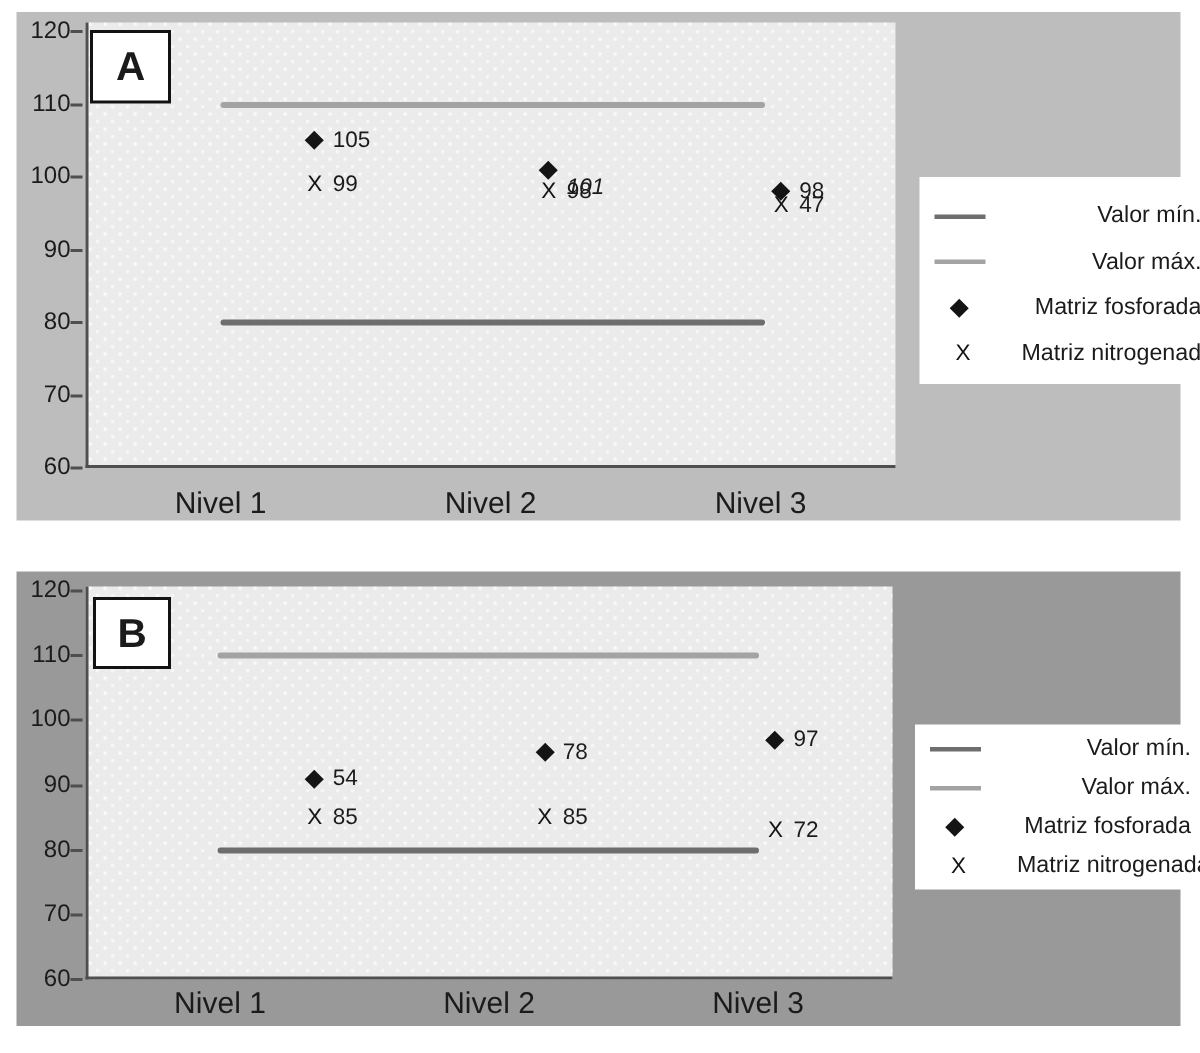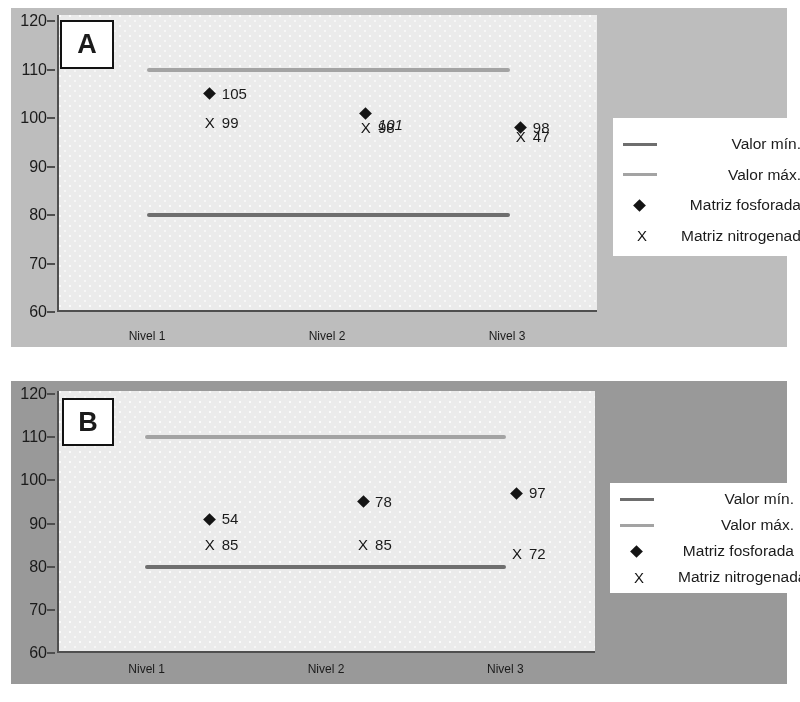--- a/index.html
+++ b/index.html
@@ -54,21 +54,21 @@
     left: 2px; width: 34px; height: 20px;
     line-height: 20px;
     text-align: right;
     font-size: 16px;
   }
   .cat-label {
     position: absolute;
     width: 110px; height: 20px;
     line-height: 20px;
     text-align: center;
-    font-size: 12px;
+    font-size: 20px;
   }
   .refline {
     position: absolute;
     height: 4px;
     border-radius: 2px;
   }
   .refline.max { background: var(--max-line, #a3a3a3); }
   .refline.min { background: var(--min-line, #6e6e6e); }
 
   .diamond {

